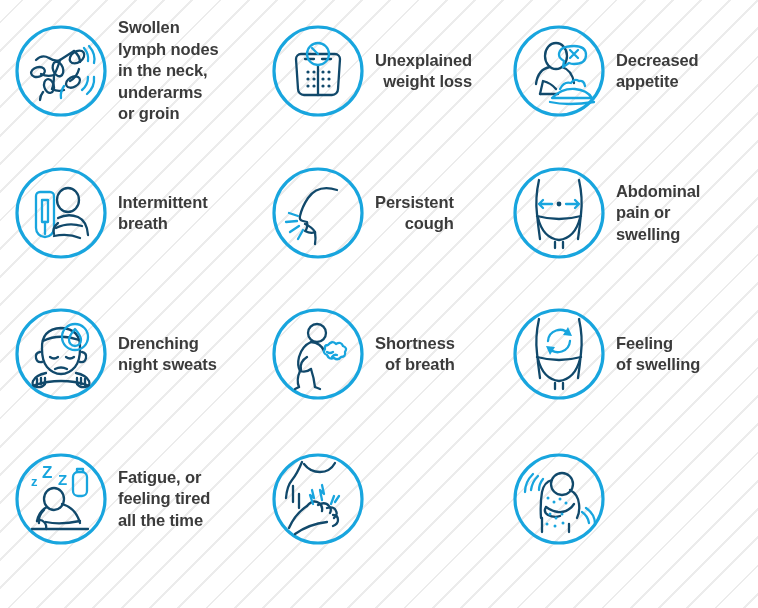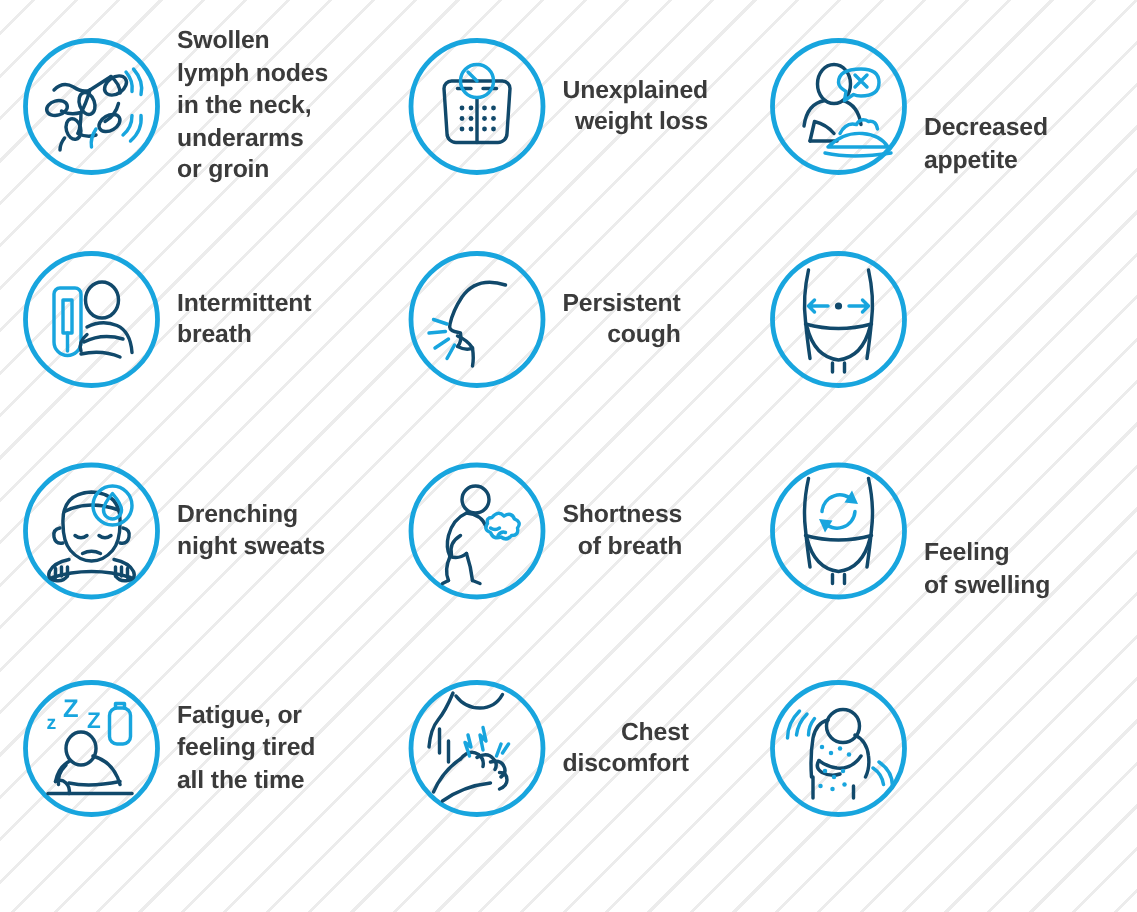--- a/index.html
+++ b/index.html
@@ -23,21 +23,21 @@
     grid-template-rows:142px 142px 140px 150px;
     align-items:center;
   }
   .cell{
     display:flex;align-items:center;
     gap:10px;
     padding-left:14px;
     box-sizing:border-box;
   }
   .cell.c2{padding-left:22px;text-align:right;}
-  .cell.c3{padding-left:22px;align-items:flex-end;}
+  .cell.c3{padding-left:22px;}
   .badge{
     flex:0 0 auto;
     width:94px;height:94px;
     border-radius:50%;
     position:relative;
     display:block;
   }
   .badge svg{display:block;width:94px;height:94px;}
   .ring{fill:none;stroke:#18a5de;stroke-width:3.2;}
   .nv{fill:none;stroke:#11496b;stroke-width:2.3;stroke-linecap:round;stroke-linejoin:round;}
@@ -183,20 +183,23 @@
         <path class="nv" d="M27 14 q-4 18 -2 34 q1 11 3 25"></path>
         <path class="nv" d="M67 14 q4 18 2 34 q-1 11 -3 25"></path>
         <path class="nv" d="M25 50 q22 6 44 0"></path>
         <path class="nv" d="M26 52 q5 20 21 22 q16 -2 21 -22"></path>
         <path class="nv" d="M43 76 v6 M51 76 v6"></path>
         <circle class="nvf" cx="47" cy="38" r="2.4"></circle>
         <path class="cy" d="M40 38 h-13 M27 38 l4 -4 M27 38 l4 4"></path>
         <path class="cy" d="M54 38 h13 M67 38 l-4 -4 M67 38 l-4 4"></path>
       </svg>
     </span>
+    <span class="label">Abdominal
+pain or
+swelling</span>
   </div>
 
   <div class="cell c1">
     <span class="badge">
       <svg viewBox="0 0 94 94">
         <circle class="ring" cx="47" cy="47" r="44"></circle>
         <path class="nv" d="M28 42 q-1 -20 19 -21 q20 1 19 21 q0 12 -5 18 q-6 7 -14 7 q-8 0 -14 -7 q-5 -6 -5 -18 z"></path>
         <path class="nv" d="M29 34 q16 -8 36 -1"></path>
         <path class="nv" d="M26 45 q-5 1 -4 6 q1 5 6 4"></path>
         <path class="nv" d="M68 45 q5 1 4 6 q-1 5 -6 4"></path>
@@ -289,22 +292,20 @@
         <path class="nv" d="M47 53 q7 -4 11 1 q3 3 1 7"></path>
         <path class="nv" d="M56 56 q7 -2 9 3 q2 4 -2 7"></path>
         <path class="nv" d="M62 63 q5 0 5 5 q0 4 -5 6"></path>
         <path class="nv" d="M36 54 q-12 8 -18 22"></path>
         <path class="nv" d="M24 82 q14 -10 32 -12"></path>
         <path class="cy" d="M42 52 l-3 -9 l4 3 l-2 -8"></path>
         <path class="cy" d="M51 48 l-2 -10 l4 4 l-2 -9"></path>
         <path class="cy" d="M60 52 l3 -8 M64 50 l4 -6"></path>
       </svg>
     </span>
-    <span class="label">Chest
-discomfort</span>
   </div>
 
   <div class="cell c3">
     <span class="badge">
       <svg viewBox="0 0 94 94">
         <circle class="ring" cx="47" cy="47" r="44"></circle>
         <circle class="nv" cx="50" cy="32" r="11"></circle>
         <path class="nv" d="M40 28 q-8 2 -10 12 q-2 12 -1 26"></path>
         <path class="nv" d="M30 66 v14"></path>
         <path class="nv" d="M58 38 q8 4 9 14 q1 8 -2 14"></path>

